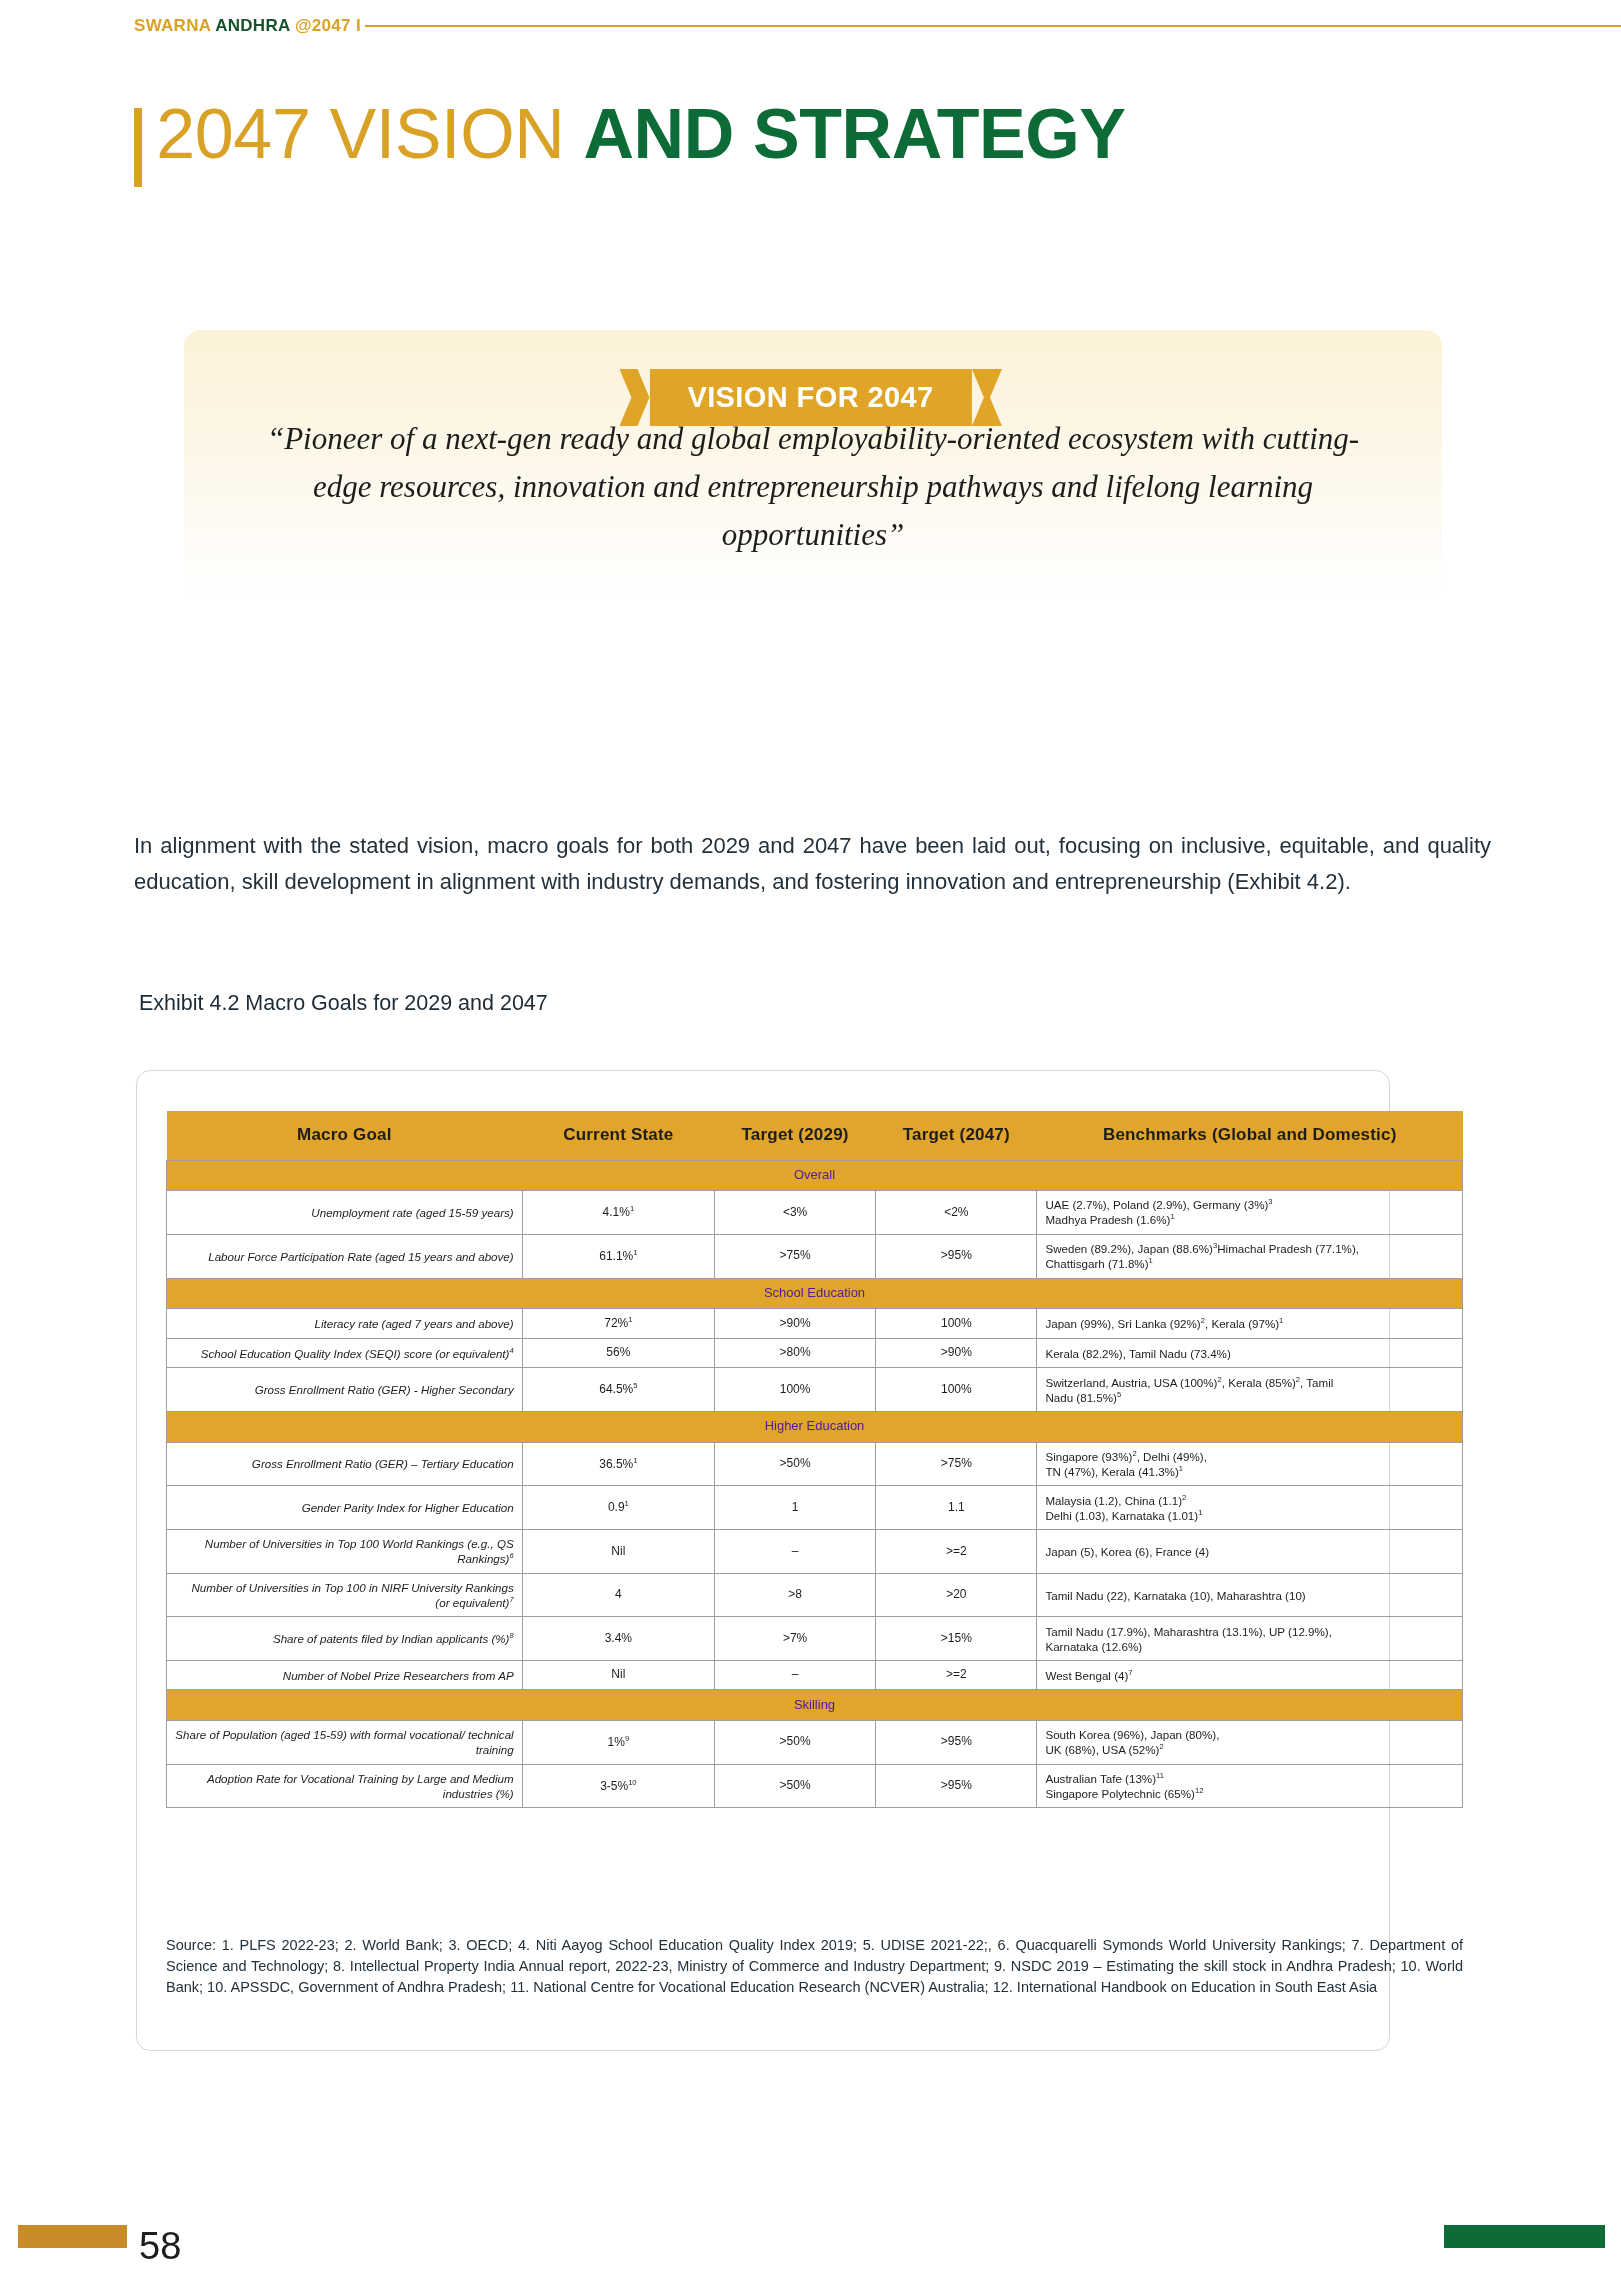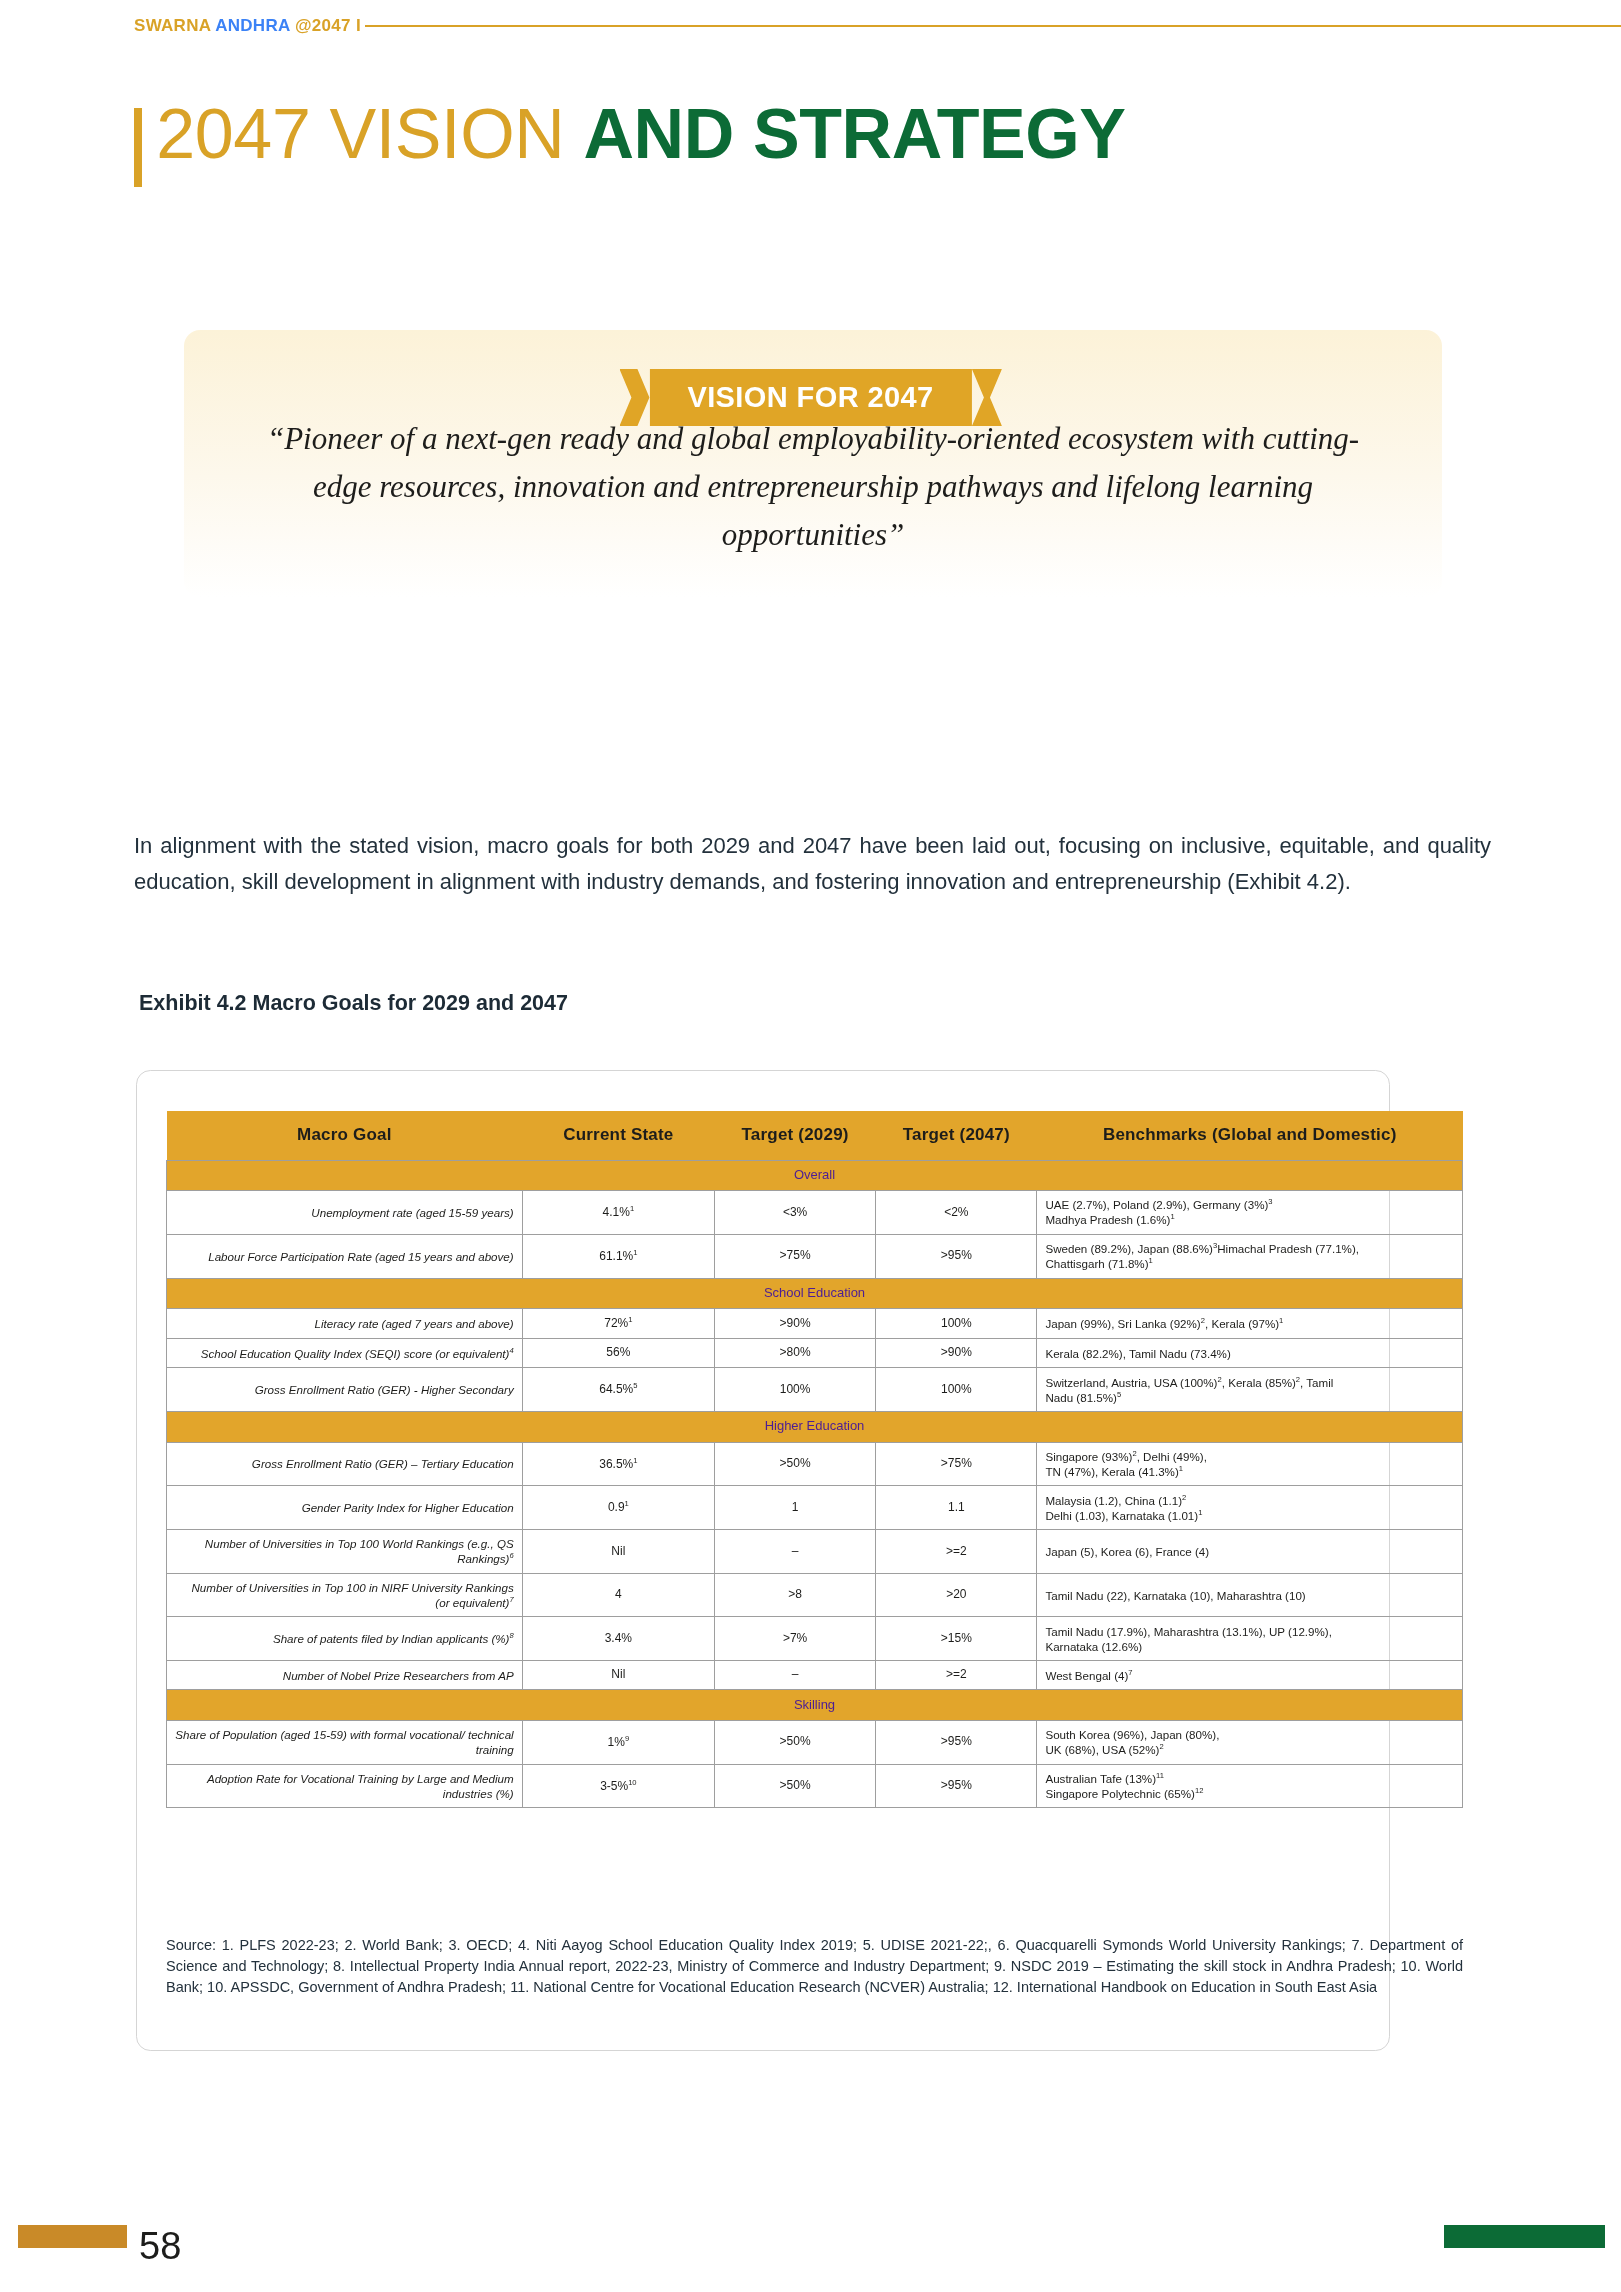--- a/index.html
+++ b/index.html
@@ -24,21 +24,21 @@
     display: flex;
     align-items: center;
   }
   .brand {
     font-size: 17px;
     font-weight: bold;
     letter-spacing: 0.3px;
     white-space: nowrap;
   }
   .brand .b-swarna { color: #d9a227; }
-  .brand .b-andhra { color: #3b82f6; }
+  .brand .b-andhra { color: #14532d; }
   .brand .b-at { color: #d9a227; }
   .header-rule {
     flex: 1;
     height: 1.8px;
     background: #d9a227;
     margin-left: 3.6px;
     margin-right: 0;
   }
 
   
@@ -126,21 +126,21 @@
     color: #23313c;
     text-align: justify;
   }
 
   
   .exhibit-caption {
     position: absolute;
     top: 991px;
     left: 139px;
     font-size: 21.5px;
-    font-weight: bold;
+    font-weight: normal;
     color: #1d2b36;
   }
 
   
   .card {
     position: absolute;
     top: 1070px;
     left: 136px;
     width: 1254px;
     height: 981px;

